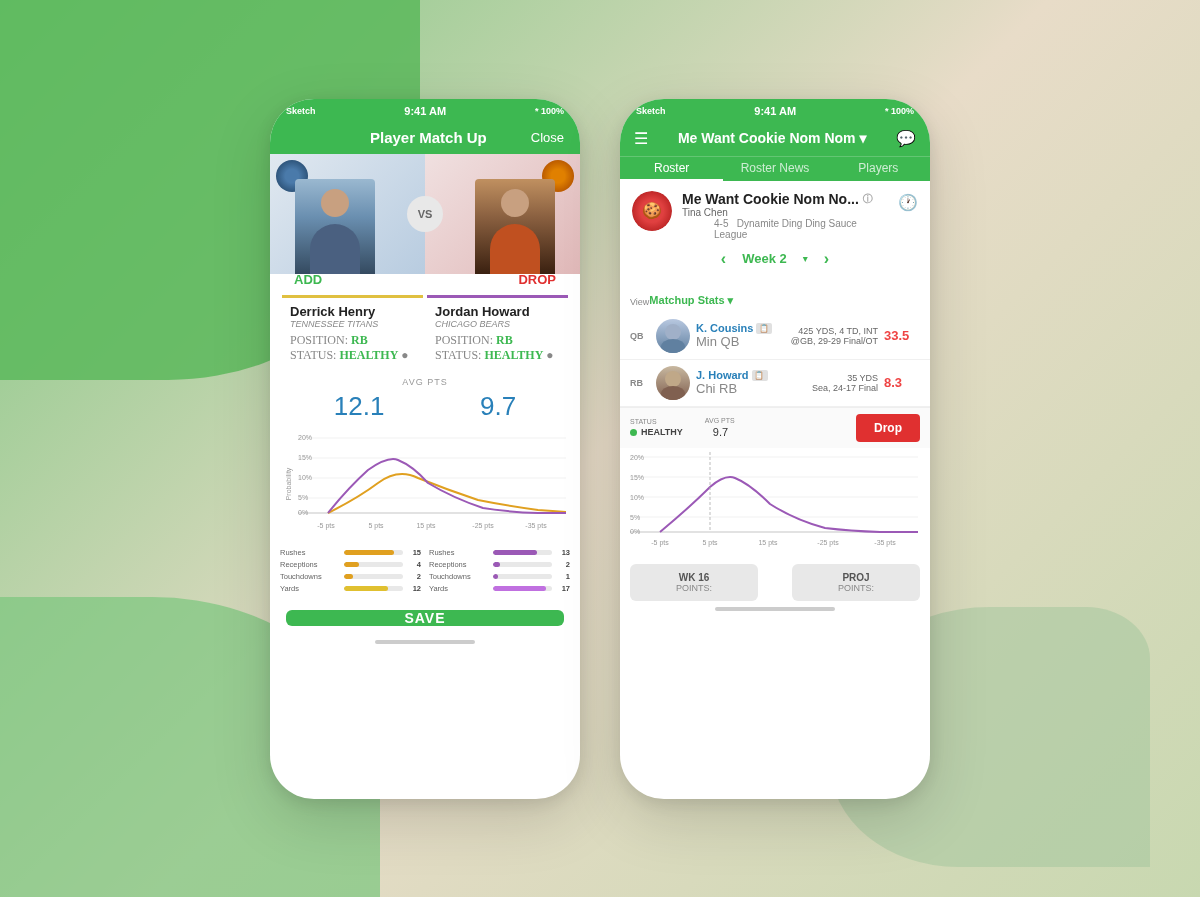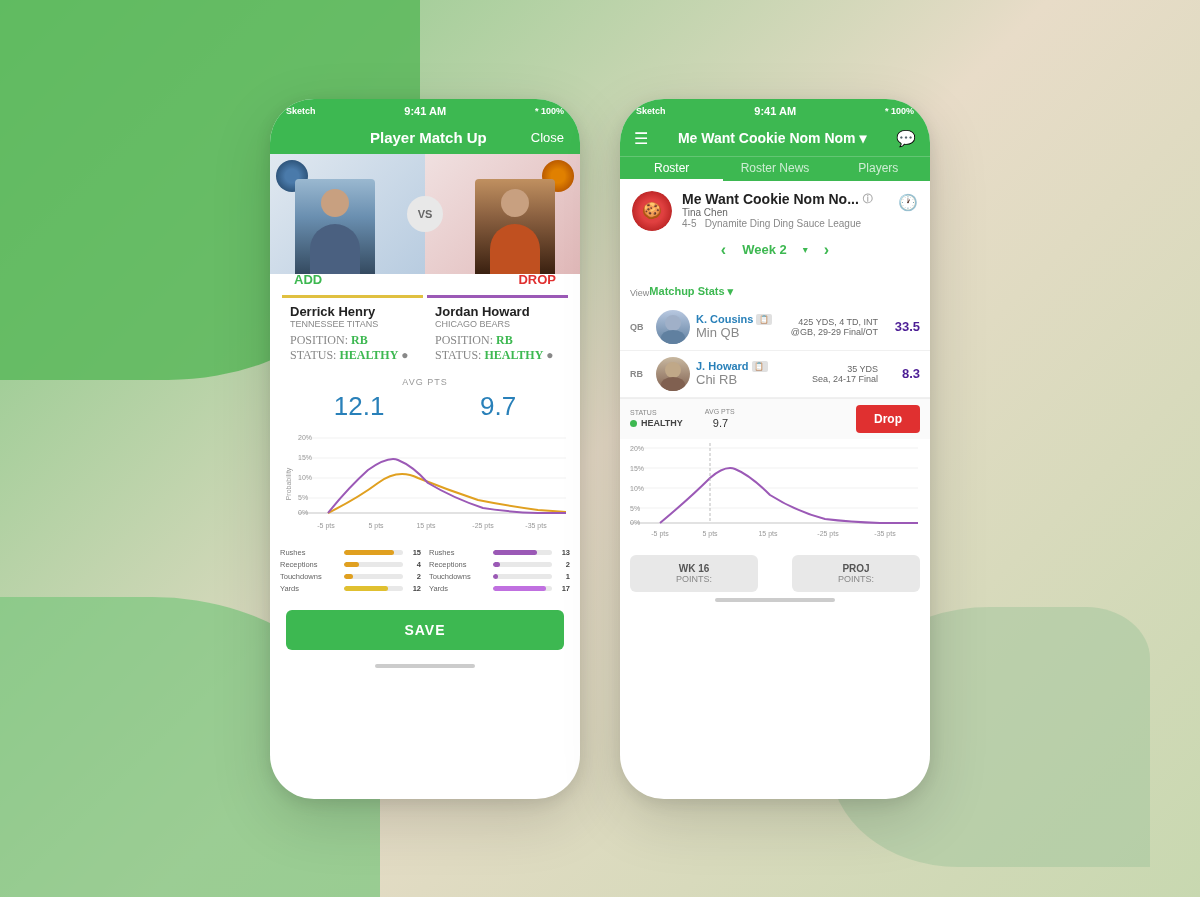--- a/index.html
+++ b/index.html
@@ -166,21 +166,21 @@
       padding: 8px 12px 0;
       gap: 4px;
     }
     .player-card {
       flex: 1;
       padding: 6px 8px;
       border-top: 3px solid #e0c040;
     }
     .player-card.right { border-top-color: #9b59b6; }
     .player-name { font-size: 13px; font-weight: 700; color: #222; }
-    .player-team { font-size: 9px; color: #888; text-transform: uppercase; margin-bottom: 4px; }
+    .player-team { font-size: 9px; color: #888; text-transform: uppercase; margin-bottom: 4px; font-style: italic; }
     .player-detail { font-size: 12px; color: #888; font-family: Liberation Serif, serif; }
     .player-detail span { color: #3db851; font-weight: 600; }
 
     .avg-pts-section {
       text-align: center;
       padding: 8px 0 2px;
     }
     .avg-pts-label { font-size: 9px; color: #999; letter-spacing: 1px; }
     .pts-row {
       display: flex;
@@ -227,21 +227,21 @@
     .stat-label { color: #666; width: 60px; flex-shrink: 0; }
     .stat-bar-bg { flex: 1; background: #e8e8e8; height: 5px; border-radius: 3px; overflow: hidden; }
     .stat-bar { height: 5px; border-radius: 3px; }
     .stat-val { color: #444; font-weight: 600; width: 14px; text-align: right; }
 
     .save-btn {
       background: #3db851;
       color: white;
       border: none;
       border-radius: 6px;
-      padding: 12px 0;
+      padding: 0 0;
       width: calc(100% - 32px);
       margin: 10px 16px;
       font-size: 14px;
       font-weight: 700;
       letter-spacing: 1px;
       cursor: pointer;
     }
     .phone-home-indicator {
       width: 100px;
       height: 4px;
@@ -309,21 +309,21 @@
     .team-name-main {
       font-size: 14px;
       font-weight: 700;
       color: #222;
       display: flex;
       align-items: center;
       gap: 4px;
     }
     .info-icon { color: #aaa; font-size: 10px; }
     .team-owner { font-size: 10px; color: #666; }
-    .team-record { font-size: 10px; color: #888; }
+    .team-record { font-size: 10px; color: #888; margin-left: 32px; }
     .clock-icon-right { color: #888; font-size: 16px; margin-top: 2px; }
 
     .week-nav {
       display: flex;
       align-items: center;
       justify-content: center;
       gap: 16px;
       padding: 4px 0 6px;
     }
     .week-arrow { color: #3db851; font-size: 16px; font-weight: 700; cursor: pointer; }
@@ -388,21 +388,21 @@
       height: 34px;
       border-radius: 50%;
       background: #ddd;
       overflow: hidden;
       flex-shrink: 0;
     }
     .player-row-info { flex: 1; }
     .player-row-name { font-size: 11px; font-weight: 700; color: #2980b9; display: flex; align-items: center; gap: 3px; }
     .player-row-team { font-size: 13px; color: #888; }
     .player-row-opp { font-size: 9px; color: #666; text-align: right; }
-    .player-row-score { font-size: 13px; font-weight: 700; color: #4c1d95; width: 36px; text-align: right; }
+    .player-row-score { font-size: 13px; font-weight: 700; color: #ef4444; width: 36px; text-align: left; }
 
     
     .player-detail-expand {
       background: #fafafa;
       border-top: 1px solid #eee;
     }
     .player-expand-row {
       display: flex;
       align-items: center;
       padding: 6px 10px;

